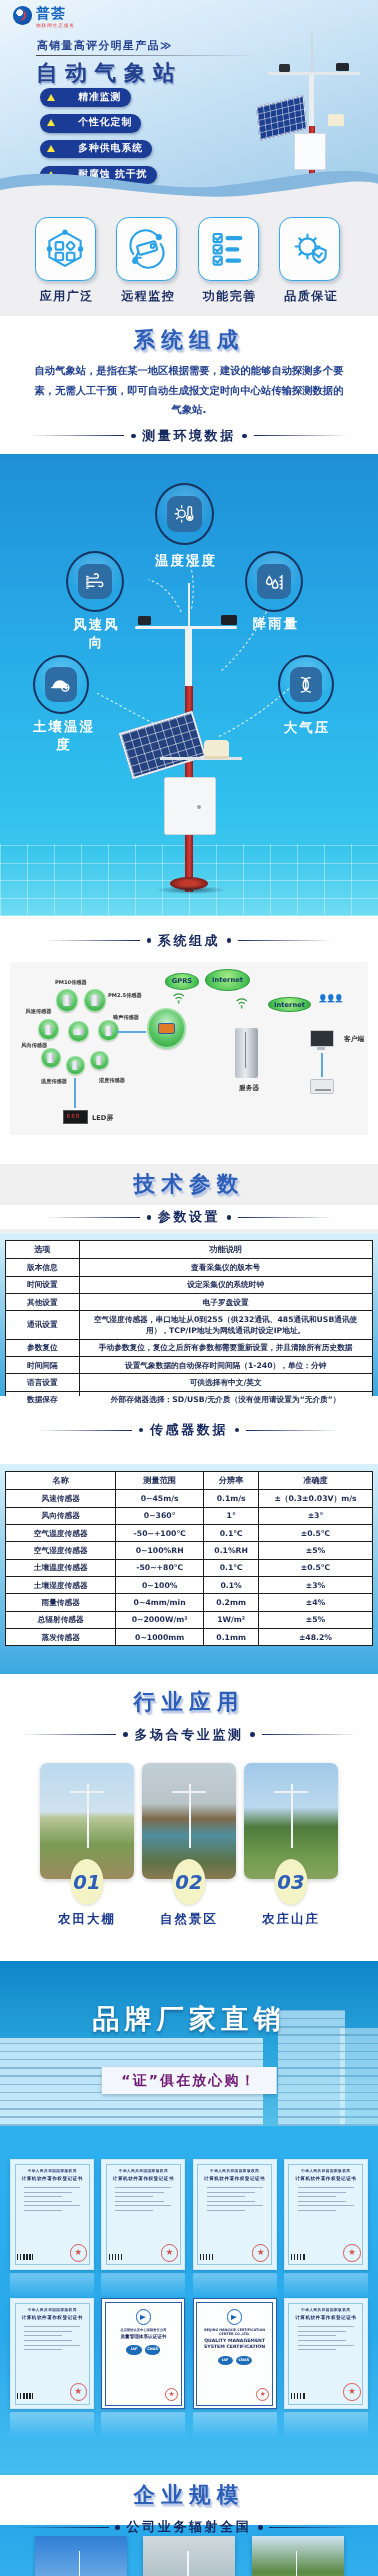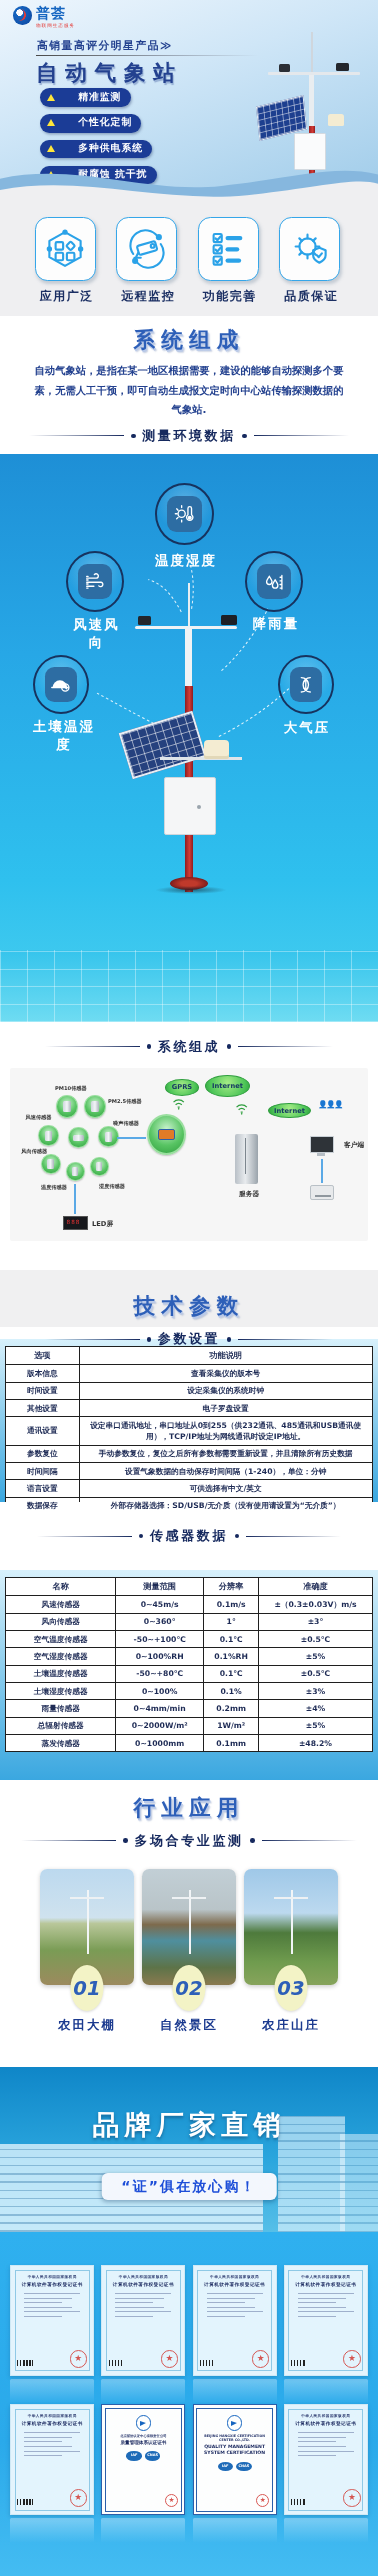--- a/index.html
+++ b/index.html
@@ -59,21 +59,21 @@
   .intro-body { width:319px; margin:7.2px auto 0; font-size:10.3px; line-height:1.85; color:#23418f; font-weight:600; }
   .lined { display:flex; align-items:center; justify-content:center; gap:6.7px; }
   .lined .ln { width:95px; height:1px; }
   .lined .ln.l { background:linear-gradient(90deg,transparent,#16295e); }
   .lined .ln.r { background:linear-gradient(90deg,#16295e,transparent); }
   .lined .dt { width:4.6px; height:4.6px; border-radius:50%; background:#16295e; }
   .lined .txt { font-size:13px; font-weight:bold; color:#16295e; letter-spacing:2.6px; white-space:nowrap; }
   .intro .lined { margin-top:8.2px;justify-content:center; }
 
   
-  .measure { position:relative; height:568px;
+  .measure { position:relative; height:462px;
     background:linear-gradient(180deg,#1e8fd6 0%,#27a7e6 35%,#2fc0ee 75%,#49d0ef 100%); }
   .m-circle { position:absolute; border:2.1px solid #17335f; border-radius:50%;
     background:radial-gradient(circle at 50% 30%, rgba(255,255,255,.25), rgba(255,255,255,0) 60%); 
     display:flex; align-items:center; justify-content:center; }
   .m-inner { width:62%; height:62%; border-radius:9.3px; background:#2d6da3; display:flex; align-items:center; justify-content:center; }
   .m-inner svg { stroke:#fff; fill:none; stroke-width:3; stroke-linecap:round; }
   .m-label { position:absolute; color:#fff; font-weight:bold; font-size:13.4px; letter-spacing:2.1px; text-align:center; }
   .grid-floor { position:absolute; left:0; bottom:0; width:378px; height:72px;
     background:
      repeating-linear-gradient(90deg, rgba(255,255,255,.35) 0 1px, transparent 1px 27px),
@@ -116,21 +116,21 @@
   .client-pc::after { content:""; position:absolute; left:6.2px; top:16.5px; width:8.2px; height:3.1px; background:#b6bec5; }
   .printer { position:absolute; width:24px; height:15.5px; background:#e8eaec; border:0.5px solid #b9c0c6; border-radius:2.1px; }
   .printer::after { content:""; position:absolute; left:4.1px; top:9.3px; width:15.5px; height:2.1px; background:#8f979e; }
   .led-screen { position:absolute; width:25px; height:14.4px; background:#17181c; border:1px solid #555; }
   .led-screen::after { content:"888"; color:#e33; font-size:5.7px; letter-spacing:1px; position:absolute; left:2.6px; top:2.1px; }
   .conn { position:absolute; background:#5aa9e6; }
   .users { position:absolute; font-size:7.7px; letter-spacing:-1.5px; }
   .users span { color:#3a78c9; } .users .u2 { color:#e08f3c; } .users .u3 { color:#7a4fc9; }
 
   
-  .tech-head { height:69px; background:#f0f0f1; padding-top:21px; }
+  .tech-head { height:69px; background:#f0f0f1; padding-top:5px; }
   .tech-head .lined { margin-top:7.2px; background:#fff; padding:3.1px 0; }
 
   
   .panel-blue { padding:7.2px 5.2px; background:linear-gradient(180deg,#d8f1fc 0%,#9fd6f0 35%,#3aa7e0 100%); }
   .panel-blue.param { height:163px; }
   .panel-blue.sensor { height:210px; }
   table { border-collapse:collapse; width:100%; background:#fff; table-layout:fixed; }
   td, th { border:1.5px solid #1f1f1f; padding:2.6px 3.1px; text-align:center; color:#1e2b55;
     font-size:7.7px; font-weight:600; line-height:1.45; overflow:hidden; }
   th { font-size:8.2px; }
@@ -155,21 +155,21 @@
     font-size:19.6px; font-weight:900; color:#2d5fb8; font-style:italic; box-shadow:0 1px 2.6px rgba(0,0,0,.15); }
   .case-label { margin-top:32px; font-size:12.4px; font-weight:bold; color:#1b3a8f; letter-spacing:2.1px; }
 
   
   .factory { position:relative; height:165px; background:linear-gradient(180deg,#0f86c8 0%,#2aa5dd 55%,#56bfe8 100%); overflow:hidden; }
   .bld { position:absolute; background:rgba(235,248,255,.75);
     background-image:repeating-linear-gradient(0deg, rgba(90,150,190,.55) 0 1.5px, transparent 1.5px 8.2px); }
   .factory-title { position:absolute; width:100%; top:40px; text-align:center; font-size:27px; font-weight:900;
     color:#fff; letter-spacing:5.2px; text-shadow:0 2.1px 3.1px rgba(10,50,90,.5); }
   .slogan { position:absolute; left:50%; transform:translateX(-50%); top:106px; background:#f3f7fd;
-    border-radius:6px; padding:4.6px 19.6px; font-size:14px; font-weight:bold; color:#1d4ed8;
+    border-radius:0; padding:4.6px 19.6px; font-size:14px; font-weight:bold; color:#701a75;
     letter-spacing:2.1px; box-shadow:0 1.5px 4.1px rgba(10,50,90,.35); white-space:nowrap; }
 
   
   .certs { height:349px; background:linear-gradient(180deg,#2fb0ef 0%,#2aa9ea 60%,#45bdf2 100%); padding-top:33px; }
   .cert-row { display:flex; justify-content:center; gap:7.2px; }
   .cert { position:relative; width:84px; height:111px; background:#e3f4fd; border:1.5px solid #cfe9f6;
     box-shadow:0 2.1px 4.1px rgba(10,60,100,.25); padding:9.3px 5.2px 0; text-align:center; }
   .cert .inner { position:absolute; inset:3.6px; border:0.5px solid #8fc9e6; pointer-events:none; }
   .cert-org { font-size:3.6px; color:#27356b; font-weight:bold; letter-spacing:0.5px; position:relative; }
   .cert-title { font-size:4.6px; color:#1c2a60; font-weight:900; margin-top:2.6px; letter-spacing:0.5px; position:relative; }
@@ -517,21 +517,21 @@
           <tr>
             <td>时间设置</td>
             <td>设定采集仪的系统时钟</td>
           </tr>
           <tr>
             <td>其他设置</td>
             <td>电子罗盘设置</td>
           </tr>
           <tr>
             <td>通讯设置</td>
-            <td>设定串口通讯地址，串口地址从0到255（供232通讯、485通讯和USB通讯使用），TCP/IP地址为网线通讯时设定IP地址。</td>
+            <td>空气湿度传感器，串口地址从0到255（供232通讯、485通讯和USB通讯使用），TCP/IP地址为网线通讯时设定IP地址。</td>
           </tr>
           <tr>
             <td>参数复位</td>
             <td>手动参数复位，复位之后所有参数都需要重新设置，并且清除所有历史数据</td>
           </tr>
           <tr>
             <td>时间间隔</td>
             <td>设置气象数据的自动保存时间间隔（1-240），单位：分钟</td>
           </tr>
           <tr>

